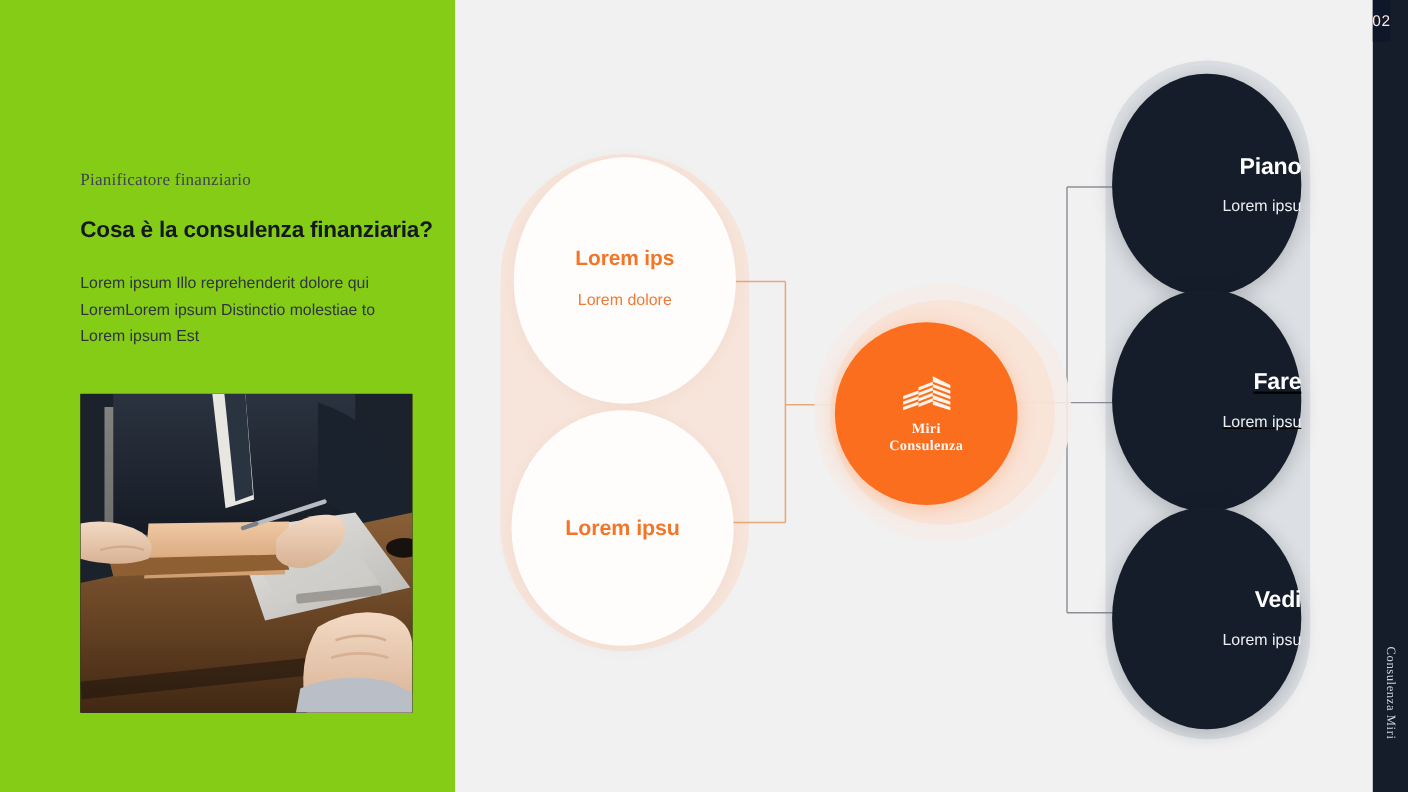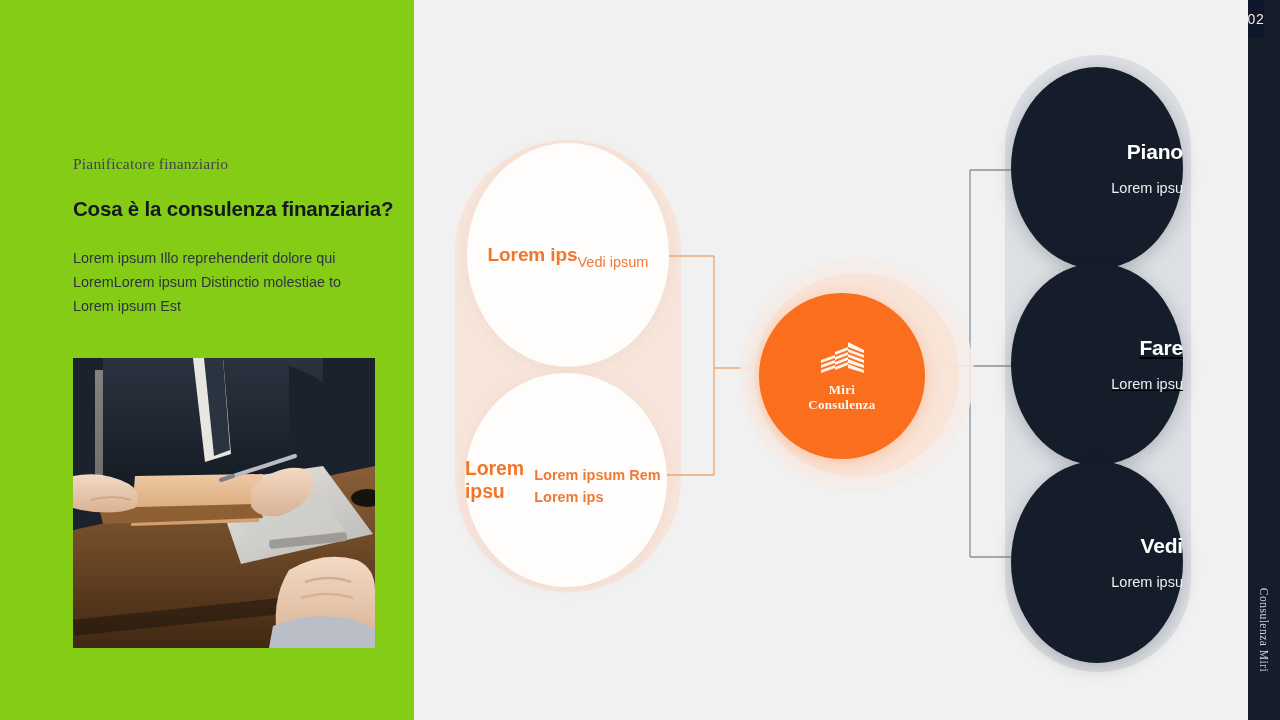--- a/index.html
+++ b/index.html
@@ -52,22 +52,22 @@
   
   .pill-gray{
     position:absolute;left:591px;top:55px;width:186px;height:617px;
     border-radius:93px;background:#dcdfe3;
   }
 
   
   .wcircle{
     position:absolute;border-radius:50%;
     background:#fffdfc;
-    display:flex;flex-direction:row;align-items:center;justify-content:center;
-    text-align:left;
+    display:flex;flex-direction:column;align-items:center;justify-content:center;
+    text-align:right;
     box-shadow:0 2px 14px rgba(200,140,100,.10);
   }
   .wcircle .w-title{
     font-size:19px;font-weight:bold;color:#f2762a;letter-spacing:-.1px;
   }
   .wcircle .w-sub{
     margin-top:16px;font-size:14.5px;color:#ef7a35;line-height:1.5;
   }
   #wc-top{left:53px;top:143px;width:202px;height:224px;}
   #wc-bot{left:51px;top:373px;width:202px;height:214px;}
@@ -233,26 +233,25 @@
       <g stroke="#8b8f96" stroke-width="1.3" fill="none">
         <path d="M556 170 H680"></path>
         <path d="M556 170 V557"></path>
         <path d="M556 557 H680"></path>
         <path d="M510 366 H680"></path>
       </g>
     </svg>
 
     <div class="wcircle" id="wc-top">
       <div class="w-title">Lorem ips</div>
-      <div class="w-sub">Vedi ipsum</div>
+      <div class="w-sub">Lorem dolore</div>
     </div>
 
     <div class="wcircle" id="wc-bot">
       <div class="w-title">Lorem ipsu</div>
-      <div class="w-sub">Lorem ipsum Rem Lorem ips</div>
     </div>
 
     <div class="halo-outer"></div>
     <div class="halo-inner"></div>
     <div class="core">
       <svg class="core-icon" viewBox="0 0 48 34">
         <g fill="#fdf4ec">
 
           <path d="M30 2 L46 10 L46 13 L30 7 Z"></path>
           <path d="M30 9 L46 15 L46 18 L30 12 Z"></path>

